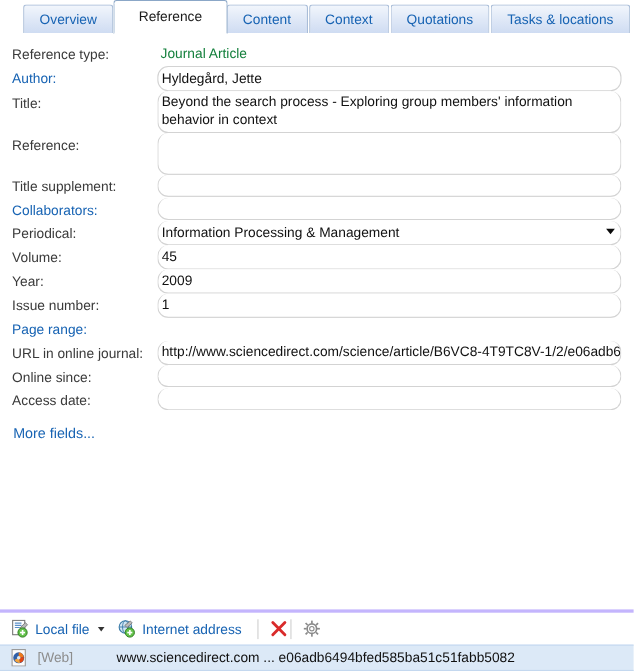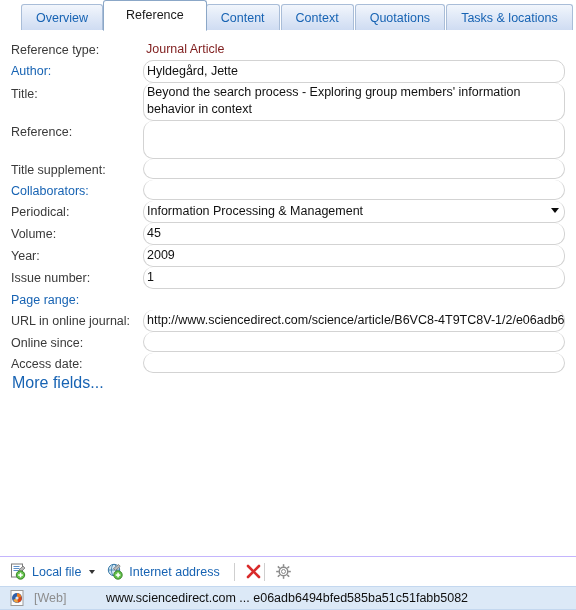--- a/index.html
+++ b/index.html
@@ -86,21 +86,21 @@
   }
   .lbl.link { color: #1763b3; }
   .val {
     flex: 1 1 auto;
     min-width: 0;
     line-height: 18px;
     font-size: 12.5px;
   }
   
   .val.plain {
-    color: #7f1d1d;
+    color: #15803d;
     line-height: 20px;
     padding-left: 3px;
   }
   
   .val.box {
     border: 1px solid #d3d3d3;
     border-top-color: #d3d3d3;
     background: #ffffff;
     box-sizing: border-box;
     padding: 1px 3px 2px 3px;
@@ -130,42 +130,43 @@
     position: absolute;
     right: 5px;
     top: 7px;
     width: 0; height: 0;
     border-left: 4px solid transparent;
     border-right: 4px solid transparent;
     border-top: 5px solid #0a0a0a;
   }
 
   .morefields {
+    margin-top: 12px;
     padding-left: 1px;
     color: #1763b3;
-    font-size: 16px;
+    font-size: 13px;
     cursor: pointer;
   }
 
   
   .bottom {
     position: absolute;
     left: 0;
     right: 0;
     bottom: 0;
     width: 576px;
     box-sizing: border-box;
   }
   .toolbar {
     height: 29px;
     display: flex;
     align-items: center;
     padding-left: 10px;
     background: #ffffff;
-    border-top: 1px solid #c4b5fd;
+    border-top: 3px solid #c4b5fd;
   }
   .tbitem {
     display: flex;
     align-items: center;
     gap: 5px;
     margin-right: 12px;
     color: #1763b3;
     font-size: 12.5px;
     cursor: pointer;
     white-space: nowrap;

